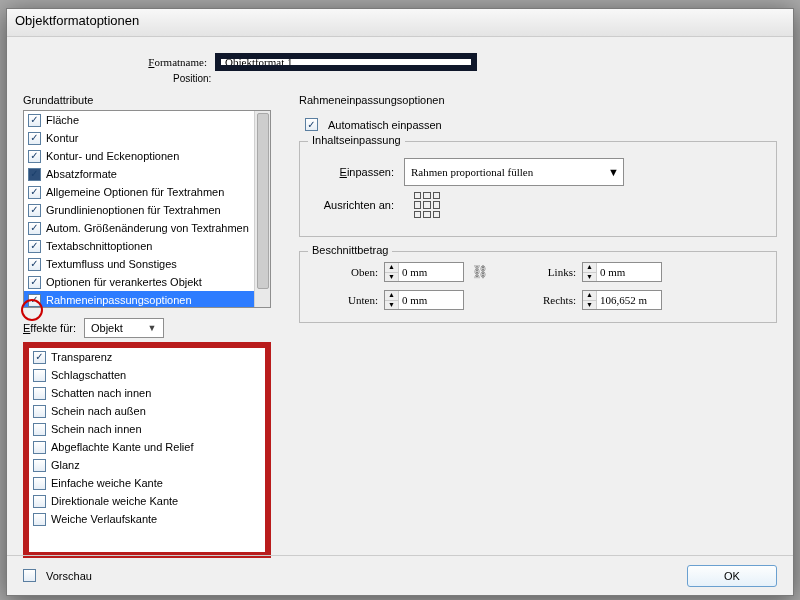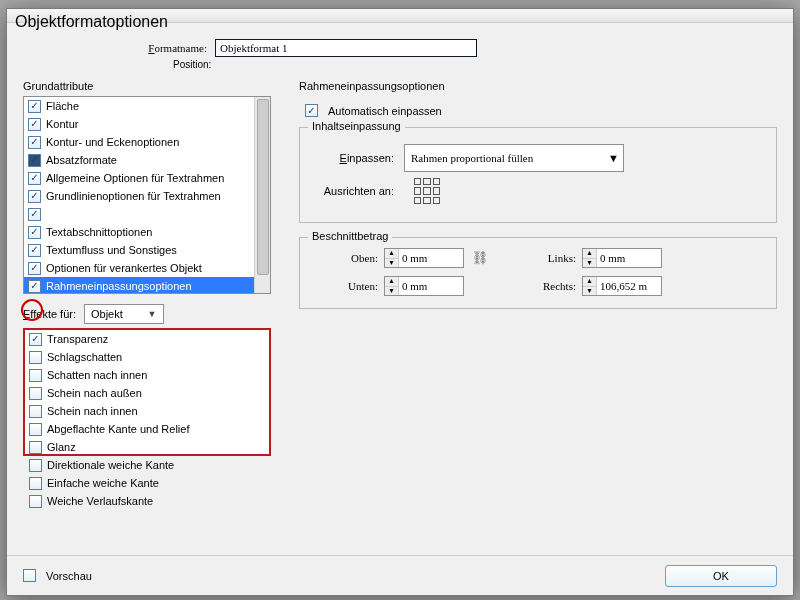--- a/index.html
+++ b/index.html
@@ -15,37 +15,37 @@
 }
 .window {
   position: absolute;
   left: 6px; top: 8px;
   width: 788px; height: 588px;
   background: #f0f0f0;
   border: 1px solid #7a7a7a;
   box-shadow: 0 4px 24px rgba(0,0,0,0.5);
 }
 .titlebar {
-  height: 14px;
+  height: 28px;
   padding: 4px 8px;
-  font-size: 16px;
+  font-size: 13px;
   background: linear-gradient(to bottom, #f8f8f8, #e4e4e4);
   border-bottom: 1px solid #ccc;
 }
 .content { padding: 12px 16px 0 16px; }
 .row-format {
   display: flex; align-items: center;
   margin: 4px 0 2px 100px;
   font-family: Liberation Serif, serif;
 }
 .row-format label { width: 84px; text-align: right; margin-right: 8px; }
 .row-format label .u { text-decoration: underline; }
 .row-format input[type=text] {
   width: 262px; height: 18px;
-  border: 1px solid #0f172a; padding: 1px 4px;
+  border: 6px solid #0f172a; padding: 1px 4px;
   font: inherit;
 }
 .row-pos { margin: 2px 0 10px 150px; font-size: 10px; }
 .cols { display: flex; gap: 16px; }
 .col-left { width: 260px; }
 .col-right { flex: 1; }
 .section-title { margin: 0 0 4px 0; }
 .listbox {
   width: 248px; height: 198px;
   background: #fff;
@@ -92,23 +92,23 @@
   display: inline-flex; align-items: center;
   height: 20px; border: 1px solid #8e8e8e;
   background: #fff; padding: 0 4px 0 6px;
   min-width: 80px;
   justify-content: space-between;
 }
 .select .arrow {
   width: 14px; text-align: center; font-size: 9px; color: #444;
 }
 .listbox2 {
-  width: 248px; height: 128px;
+  width: 248px; height: 216px;
   background: #fff;
-  border: 2px solid #b91c1c;
+  border: 6px solid #b91c1c;
 }
 .group {
   border: 1px solid #bbb;
   padding: 10px 14px 12px 14px;
   margin: 10px 0 14px 0;
   position: relative;
 }
 .group > legend, .group-title {
   position: absolute; top: -8px; left: 8px;
   background: #f0f0f0; padding: 0 4px;
@@ -160,21 +160,21 @@
   width: 20px; text-align: center; font-size: 13px; color: #555;
 }
 .footer {
   position: absolute; bottom: 0; left: 0; right: 0;
   height: 40px; padding: 8px 16px;
   display: flex; align-items: center; justify-content: space-between;
   border-top: 1px solid #ccc;
 }
 .footer .cb-wrap { display: flex; align-items: flex-end; gap: 5px; }
 .btn-ok {
-  width: 112px; height: 22px;
+  width: 90px; height: 22px;
   border: 1px solid #6aa0d0;
   background: linear-gradient(#fdfefe,#e6f1fa);
   border-radius: 3px;
   font: inherit;
 }
 .red-circle {
   position: absolute;
   left: 14px; top: 290px;
   width: 22px; height: 22px;
   border: 2px solid #c00;
@@ -224,20 +224,21 @@
               <div class="li">
                 <span class="cb checked"></span>
                 <span>Allgemeine Optionen für Textrahmen</span>
               </div>
               <div class="li">
                 <span class="cb checked"></span>
                 <span>Grundlinienoptionen für Textrahmen</span>
               </div>
               <div class="li">
                 <span class="cb checked"></span>
+                <span>Autom. Größenänderung von Textrahmen</span>
               </div>
               <div class="li">
                 <span class="cb checked"></span>
                 <span>Textabschnittoptionen</span>
               </div>
               <div class="li">
                 <span class="cb checked"></span>
                 <span>Textumfluss und Sonstiges</span>
               </div>
               <div class="li">
@@ -287,25 +288,25 @@
               <div class="li">
                 <span class="cb"></span>
                 <span>Abgeflachte Kante und Relief</span>
               </div>
               <div class="li">
                 <span class="cb"></span>
                 <span>Glanz</span>
               </div>
               <div class="li">
                 <span class="cb"></span>
+                <span>Einfache weiche Kante</span>
+              </div>
+              <div class="li">
+                <span class="cb"></span>
                 <span>Direktionale weiche Kante</span>
-              </div>
-              <div class="li">
-                <span class="cb"></span>
-                <span>Einfache weiche Kante</span>
               </div>
               <div class="li">
                 <span class="cb"></span>
                 <span>Weiche Verlaufskante</span>
               </div>
             </div>
         </div>
 
       </div>
 

